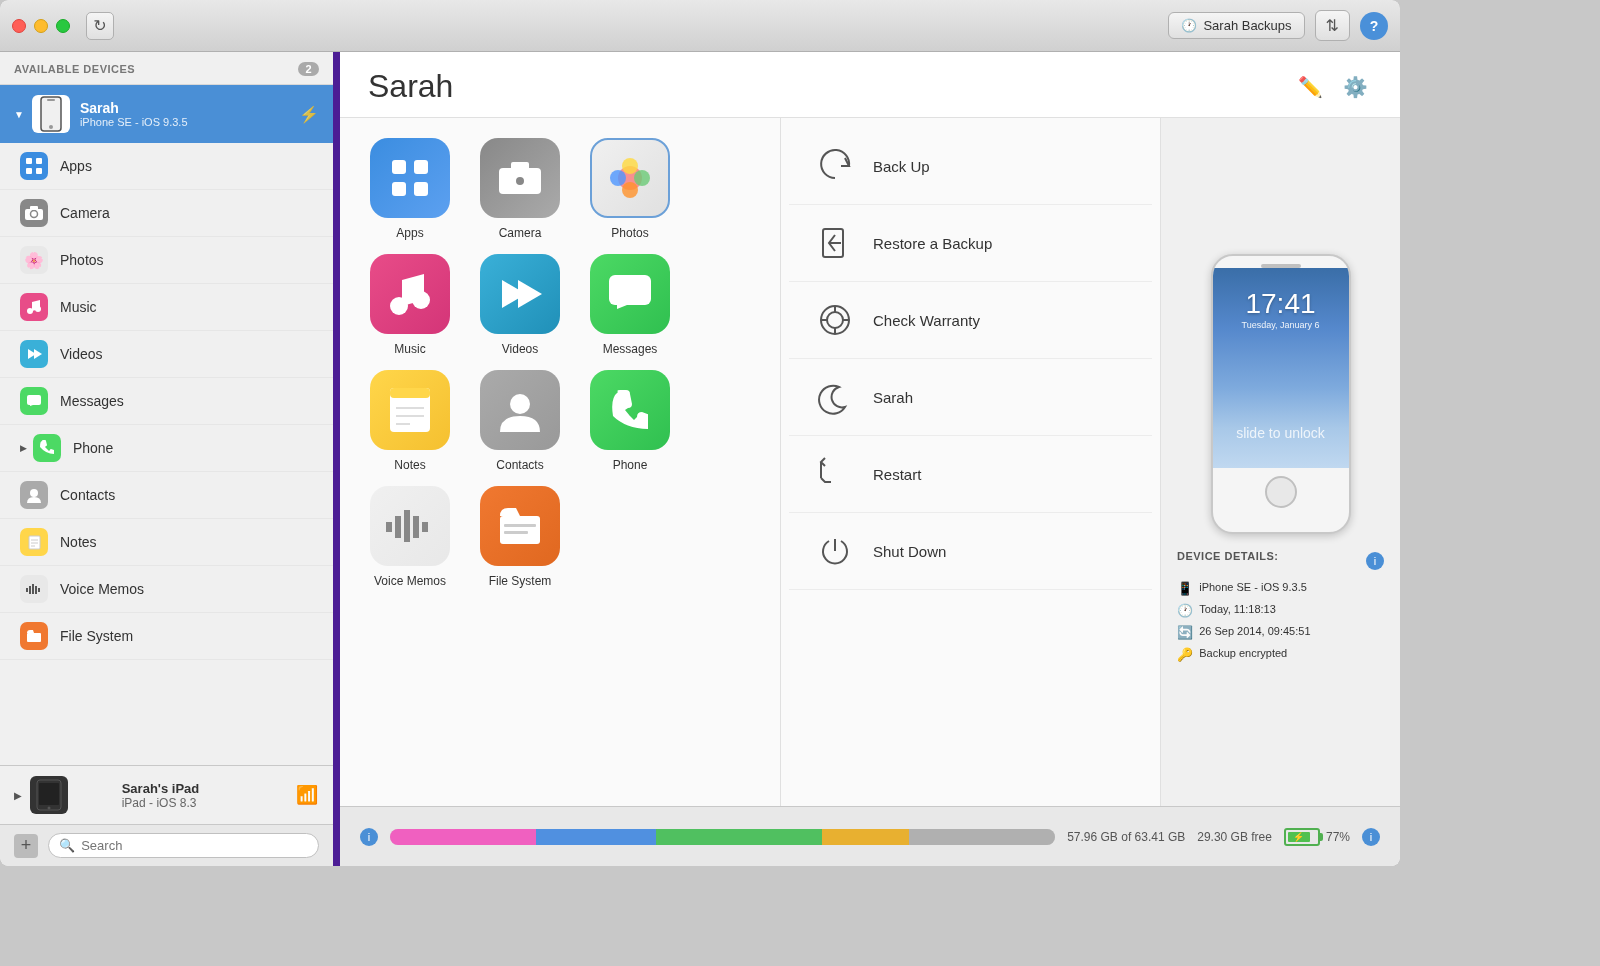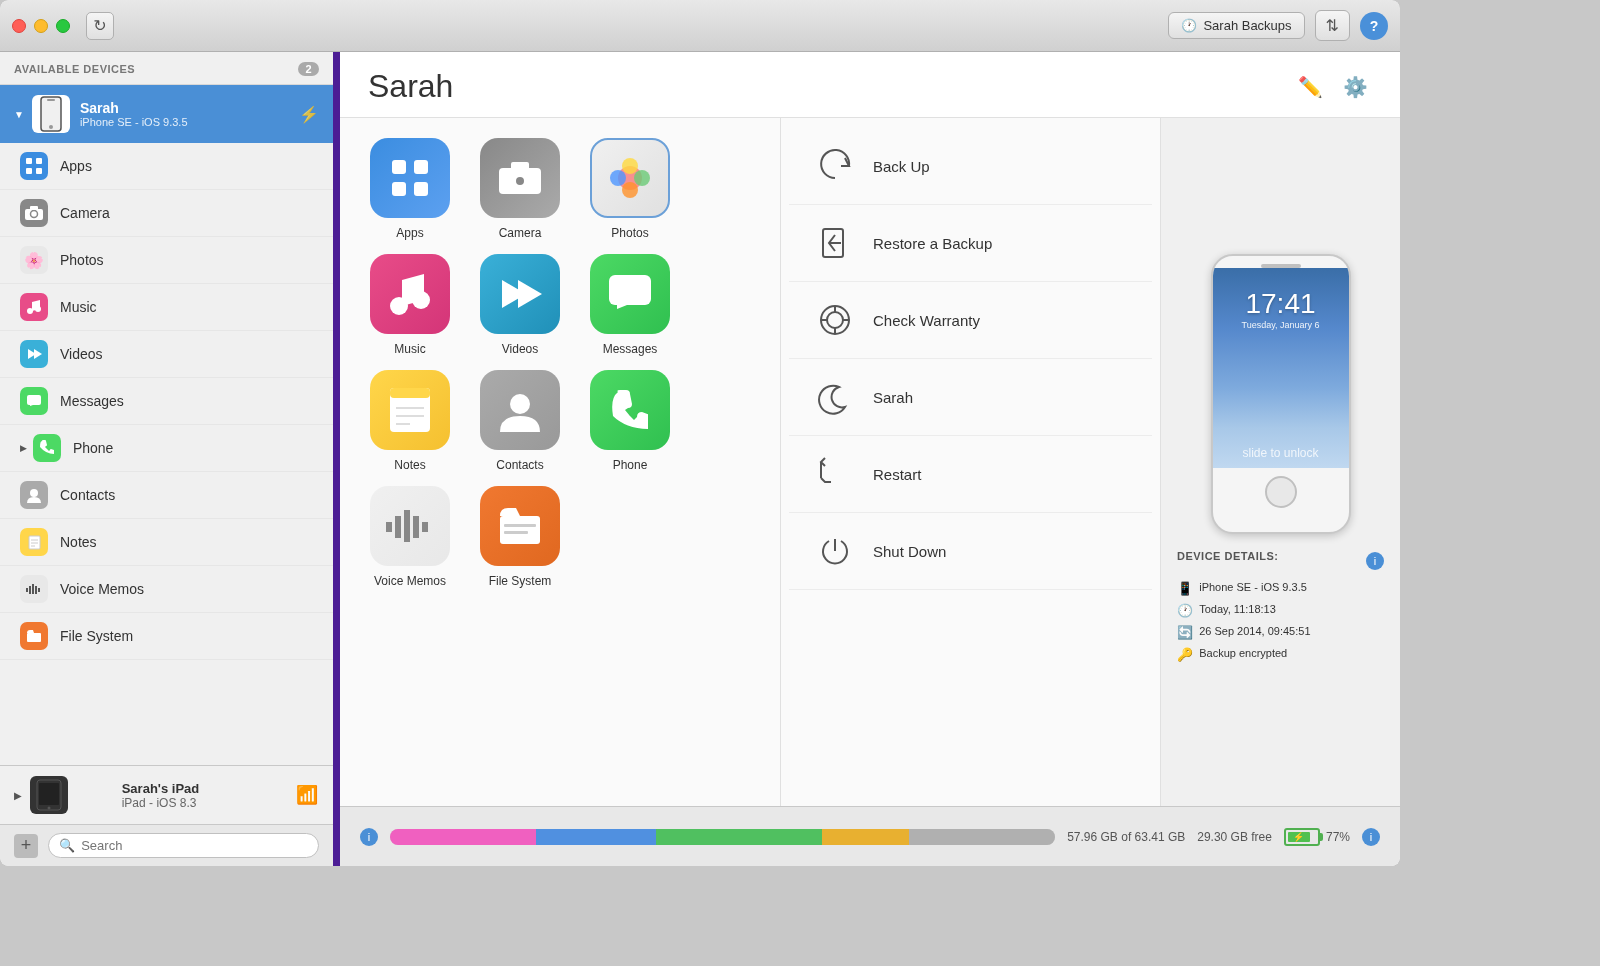--- a/index.html
+++ b/index.html
@@ -365,24 +365,24 @@
       text-shadow: 0 1px 3px rgba(0,0,0,0.3);
     }
     .phone-date {
       color: white;
       font-size: 9px;
       text-align: center;
       opacity: 0.9;
     }
     .phone-slide {
       color: white;
-      font-size: 12px;
+      font-size: 14px;
       text-align: center;
       position: absolute;
-      bottom: 8px;
+      bottom: 27px;
       width: 100%;
       opacity: 0.8;
     }
     .phone-home {
       width: 32px; height: 32px;
       border-radius: 50%;
       border: 2px solid #c0c0c0;
       background: #e8e8e8;
       margin: 8px auto 0;
     }

